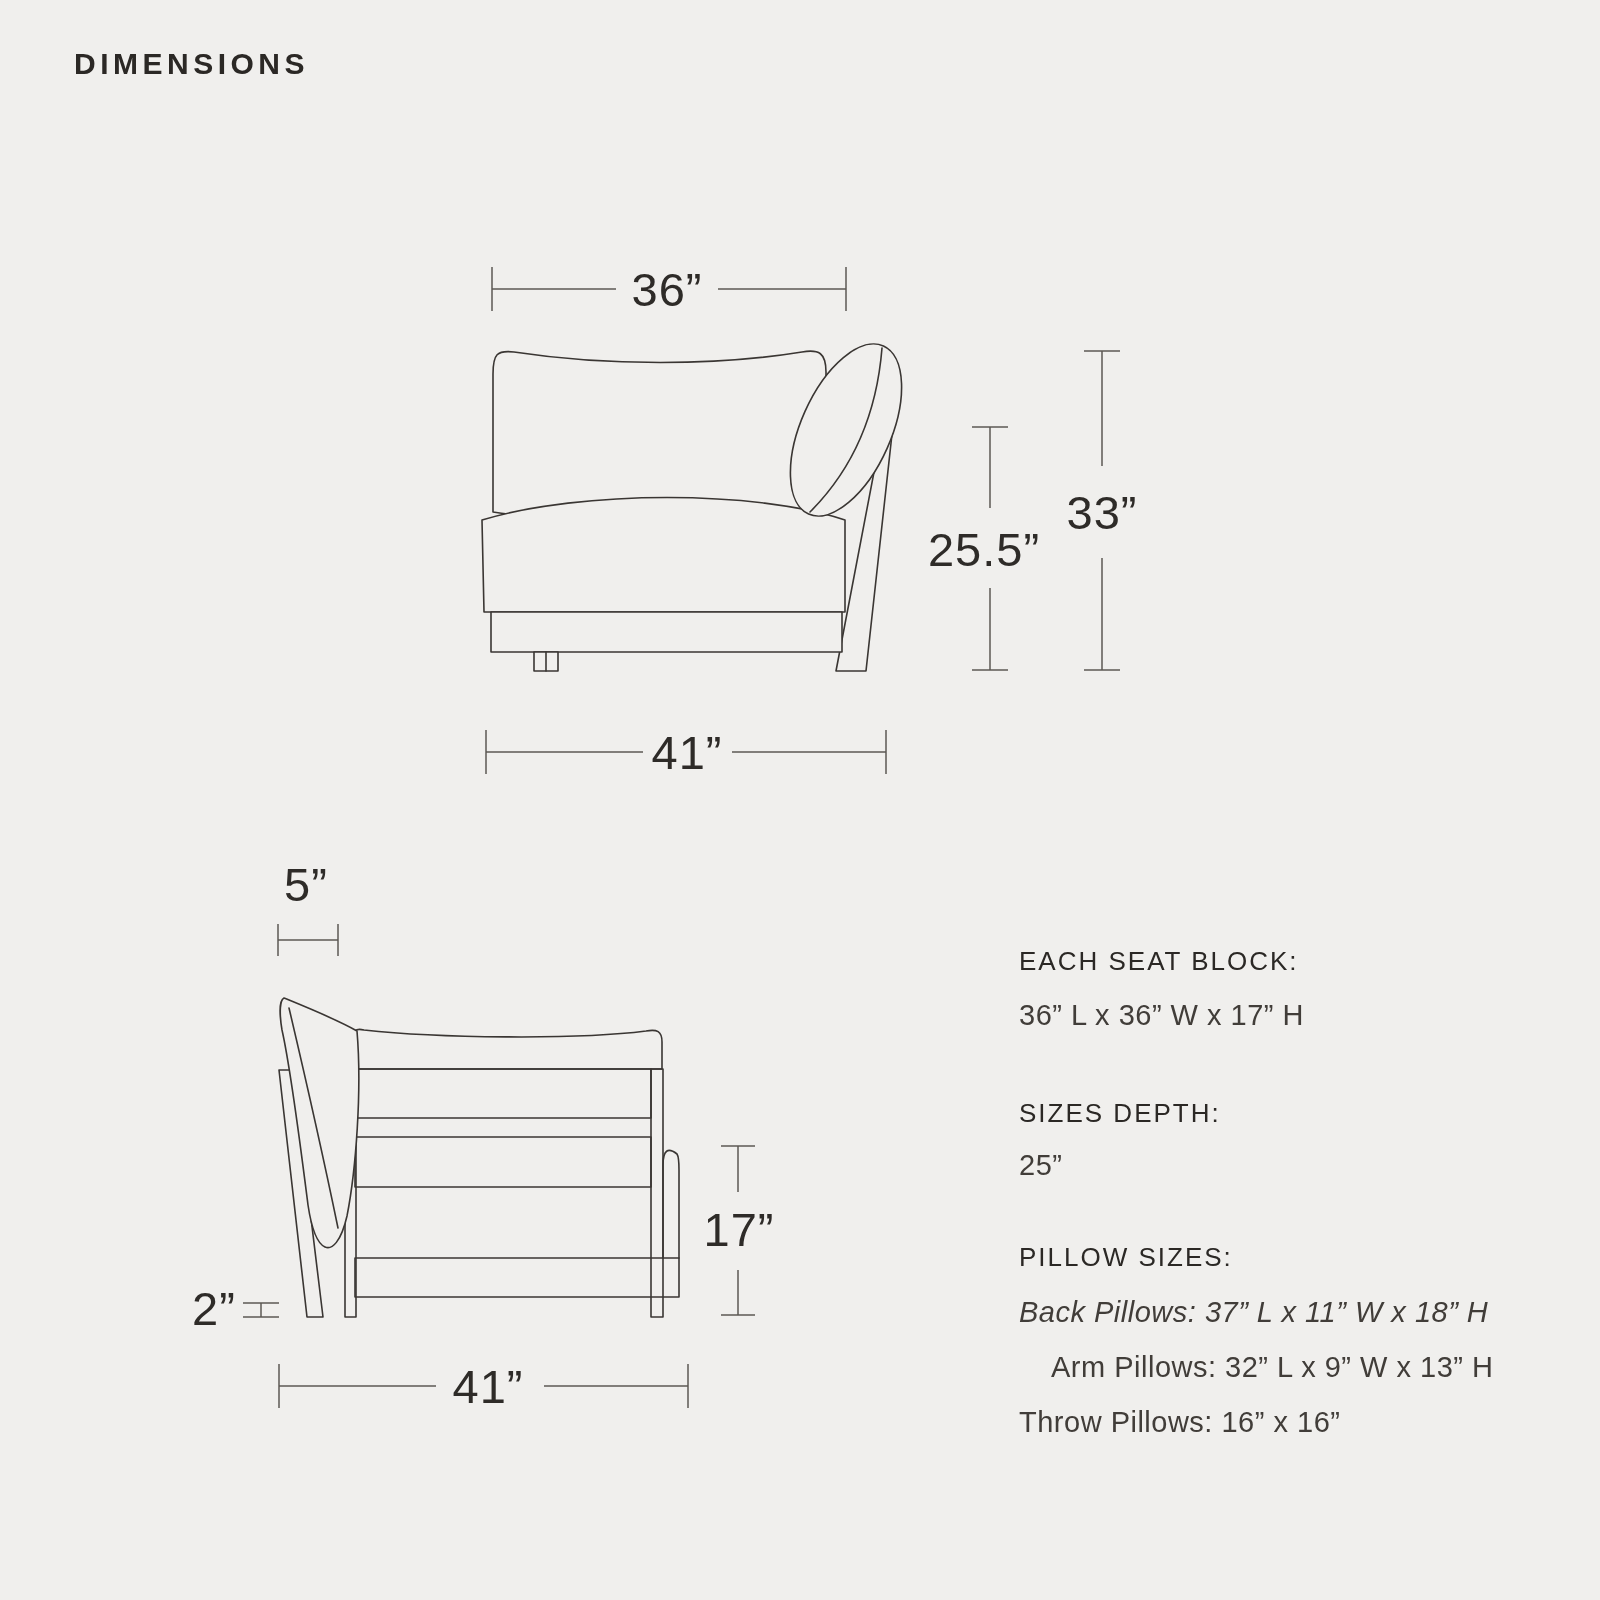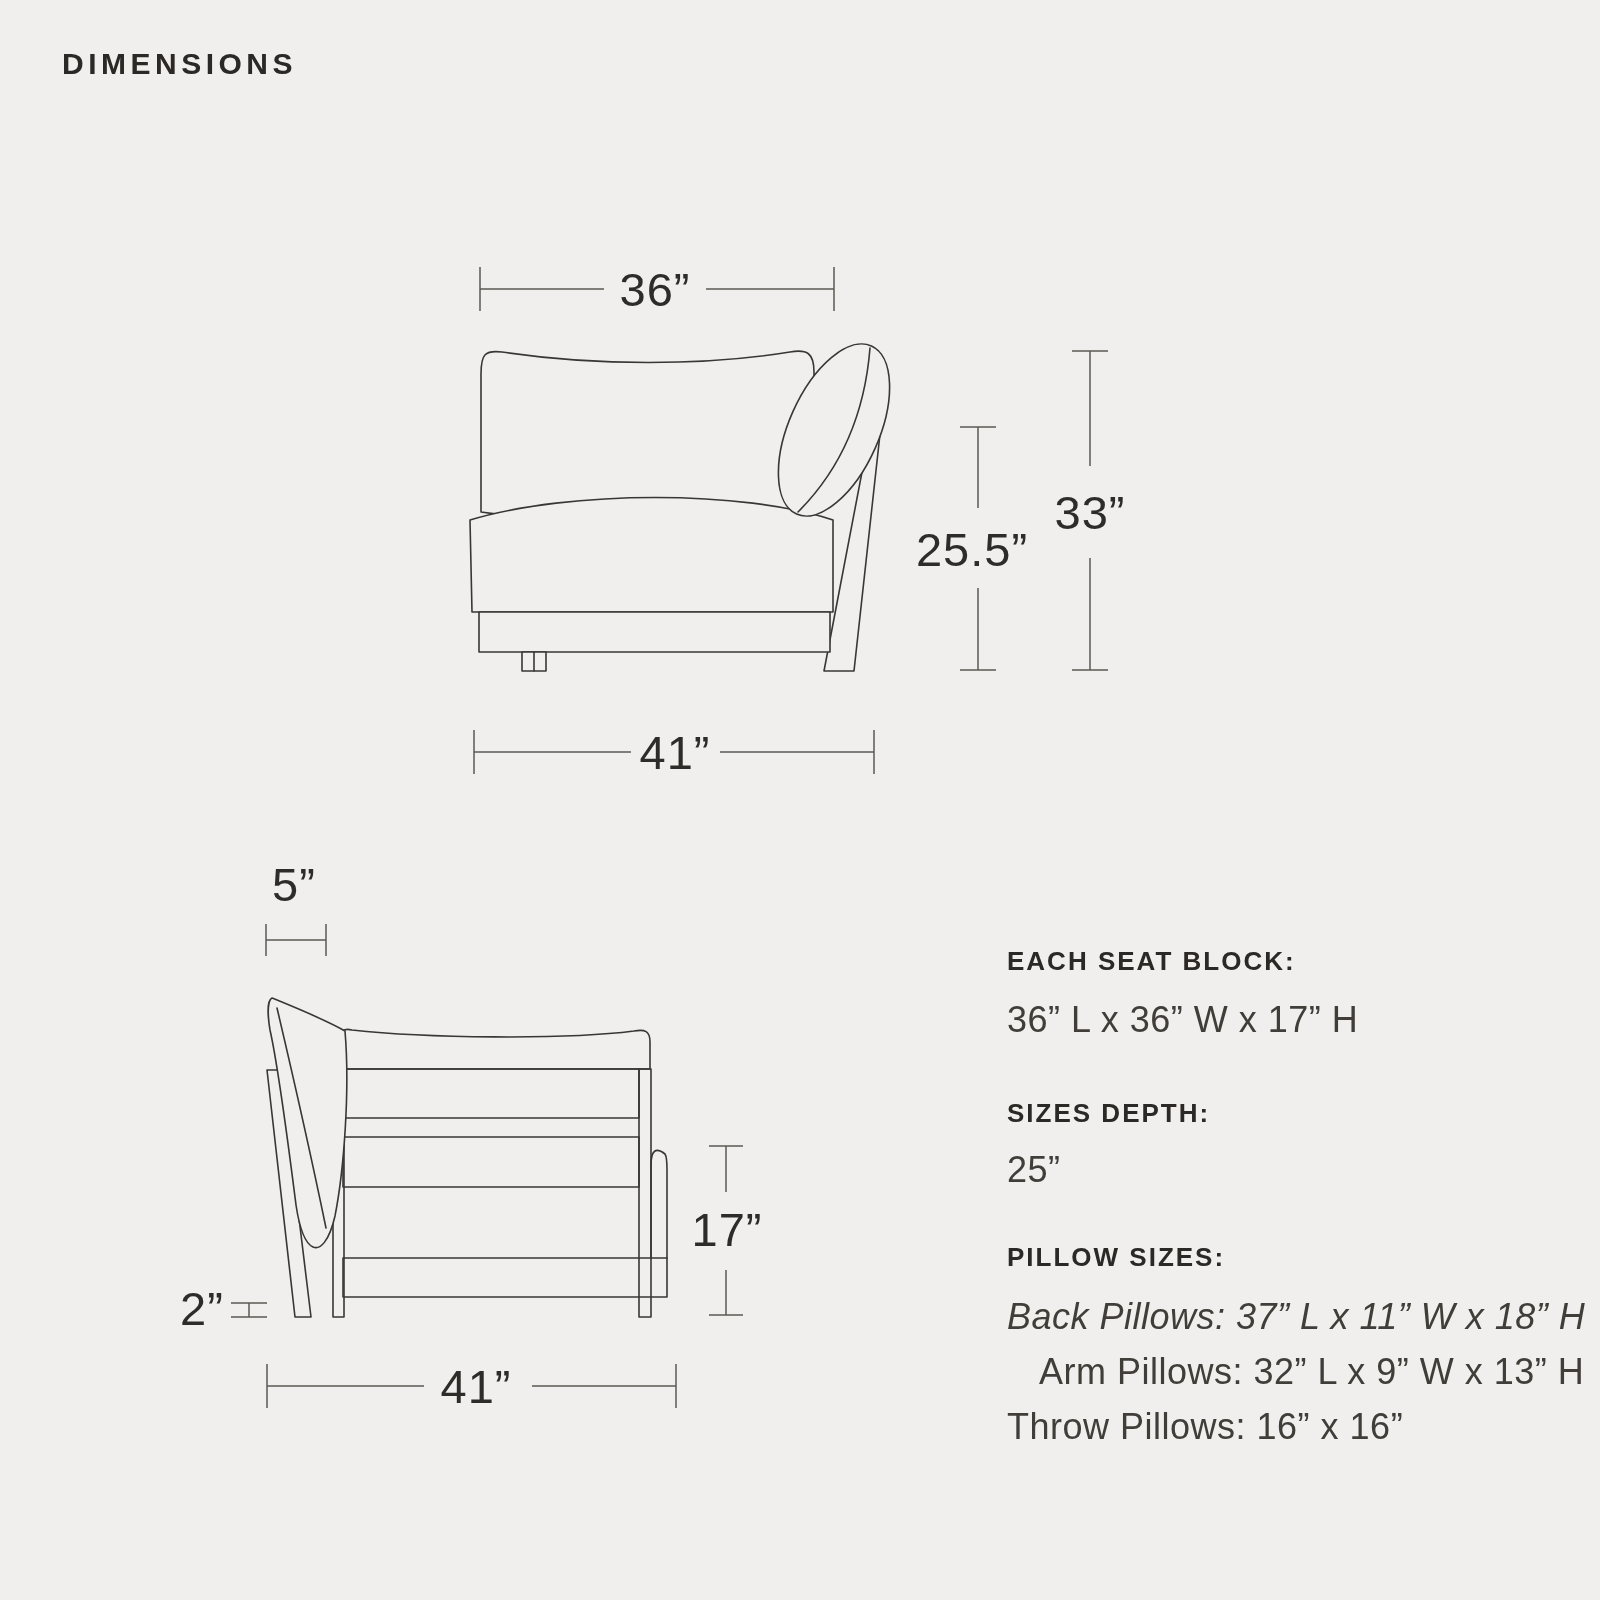--- a/index.html
+++ b/index.html
@@ -1,40 +1,40 @@
 <!DOCTYPE html>
 <html><head>
 <meta charset="utf-8">
 <style>
   html,body{margin:0;padding:0;}
   body{
     width:1600px;height:1600px;position:relative;overflow:hidden;
     background:#f0efed;
     font-family:"Liberation Sans", sans-serif;
   }
-  .stage{position:absolute;left:4px;top:0;width:1280px;height:1600px;padding-left:37px;}
+  .stage{position:absolute;left:16px;top:0;width:1280px;height:1600px;padding-left:37px;}
   svg{position:absolute;left:0;top:0;}
   .furn{fill:none;stroke:#3a3633;stroke-width:1.6;stroke-linejoin:round;stroke-linecap:round;}
   .furn-f{fill:#f0efed;stroke:#3a3633;stroke-width:1.6;stroke-linejoin:round;stroke-linecap:round;}
   .dim{stroke:#5c5853;stroke-width:1.5;fill:none;}
   .dim-label{
     font-family:"Liberation Sans", sans-serif;
     font-size:47px;font-weight:300;fill:#2e2b28;letter-spacing:1px;
   }
   .page-title{
     position:absolute;left:58px;top:47px;
     font-size:30px;font-weight:700;letter-spacing:4.5px;color:#2b2825;white-space:nowrap;
   }
   .spec-h{
     position:absolute;left:1003px;
-    font-size:26px;font-weight:700;letter-spacing:2px;color:#2b2825;white-space:nowrap;
+    font-size:26px;font-weight:400;letter-spacing:2px;color:#2b2825;white-space:nowrap;
   }
   .spec-v{
     position:absolute;left:1003px;
-    font-size:36px;font-weight:300;letter-spacing:0.5px;color:#413d39;white-space:nowrap;
+    font-size:29px;font-weight:300;letter-spacing:0.5px;color:#413d39;white-space:nowrap;
   }
   #spec-seat-block-h{top:946px;}
   #spec-seat-block-v{top:999px;}
   #spec-seat-depth-h{top:1098px;}
   #spec-seat-depth-v{top:1149px;}
   #spec-pillows-h{top:1242px;}
   #spec-pillows-back{top:1296px;font-style:italic;}
   #spec-pillows-arm{top:1351px;margin-left:32px;}
   #spec-pillows-throw{top:1406px;}
 </style>

